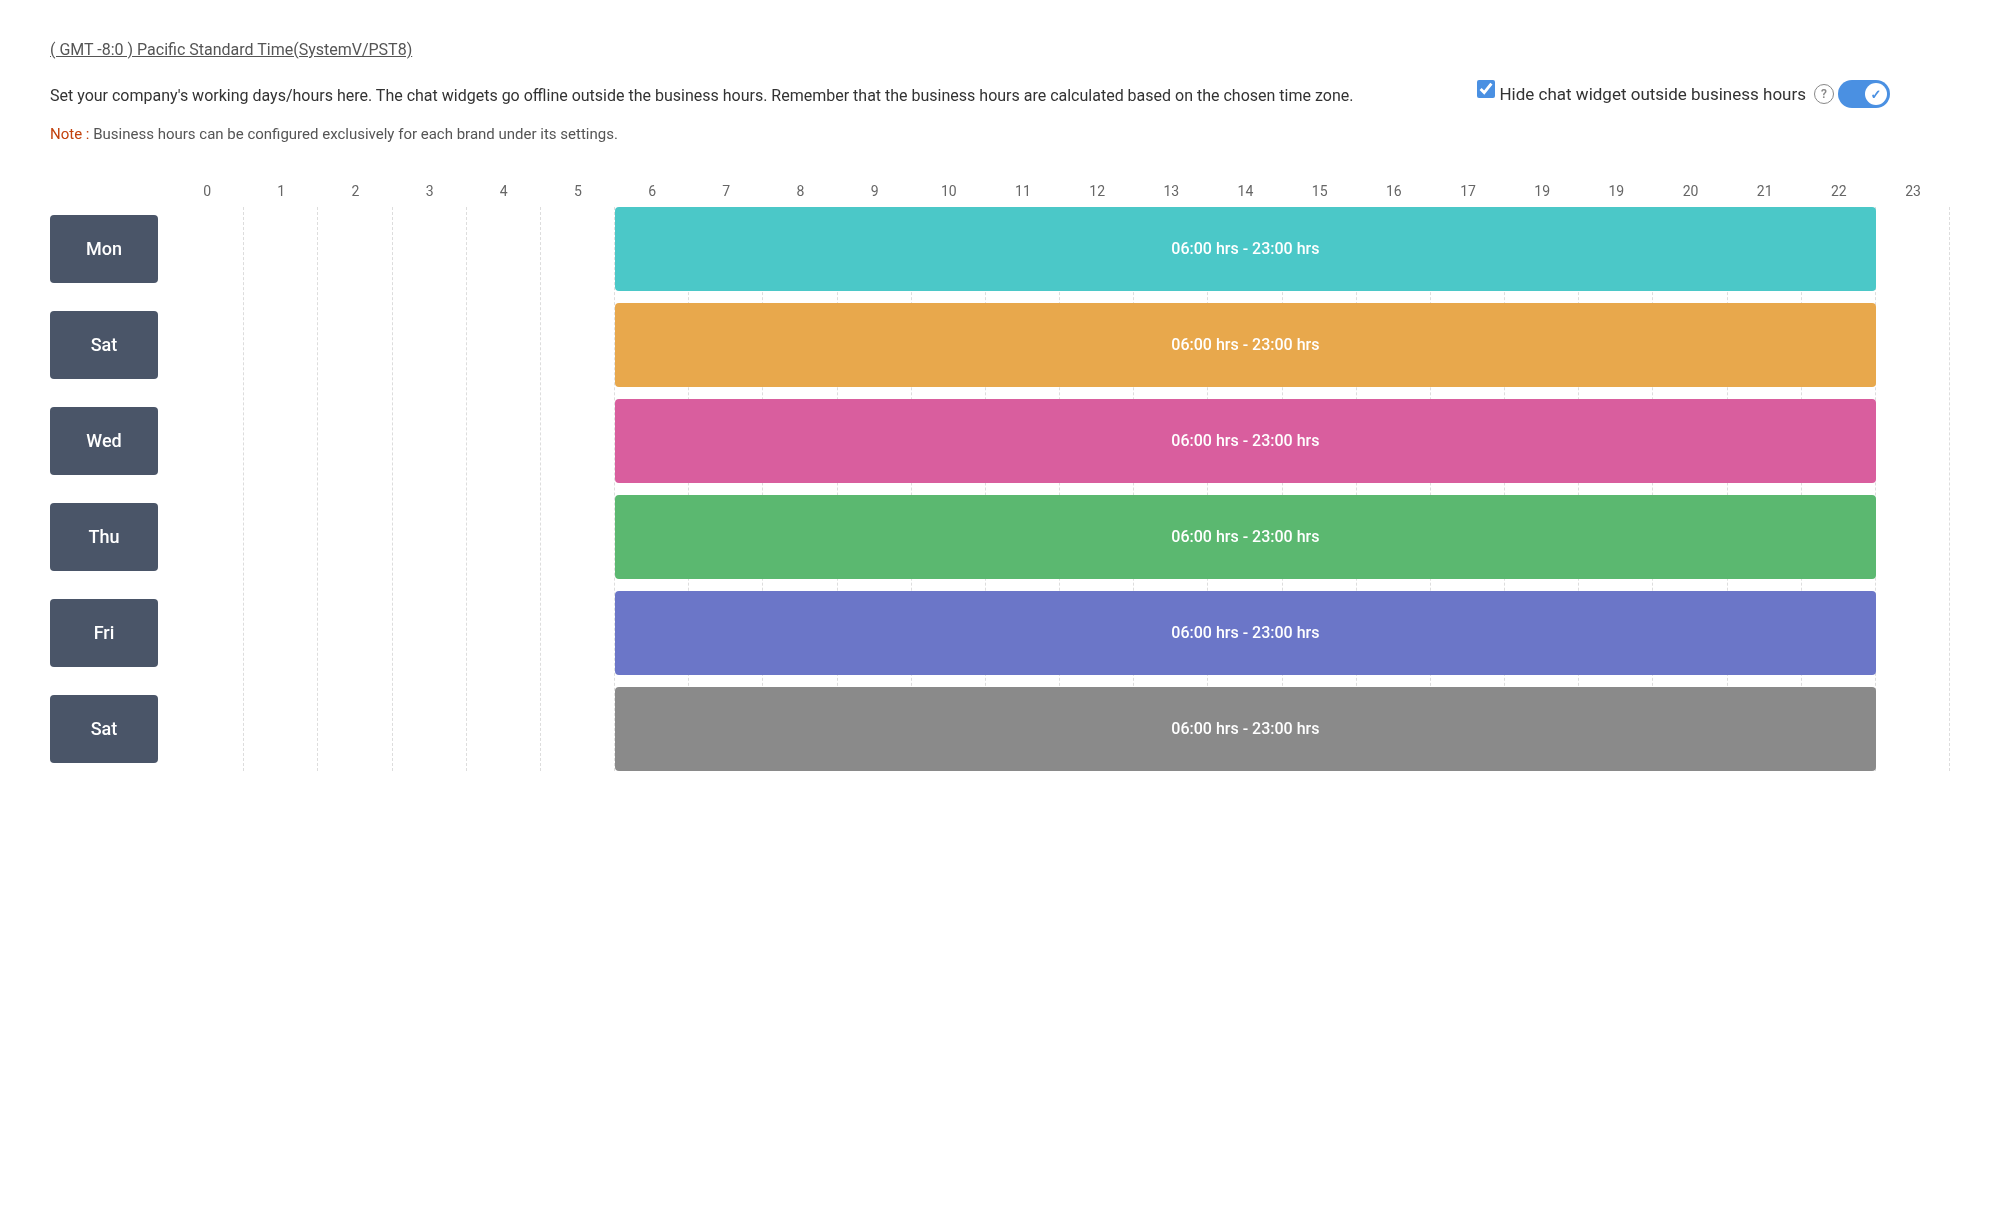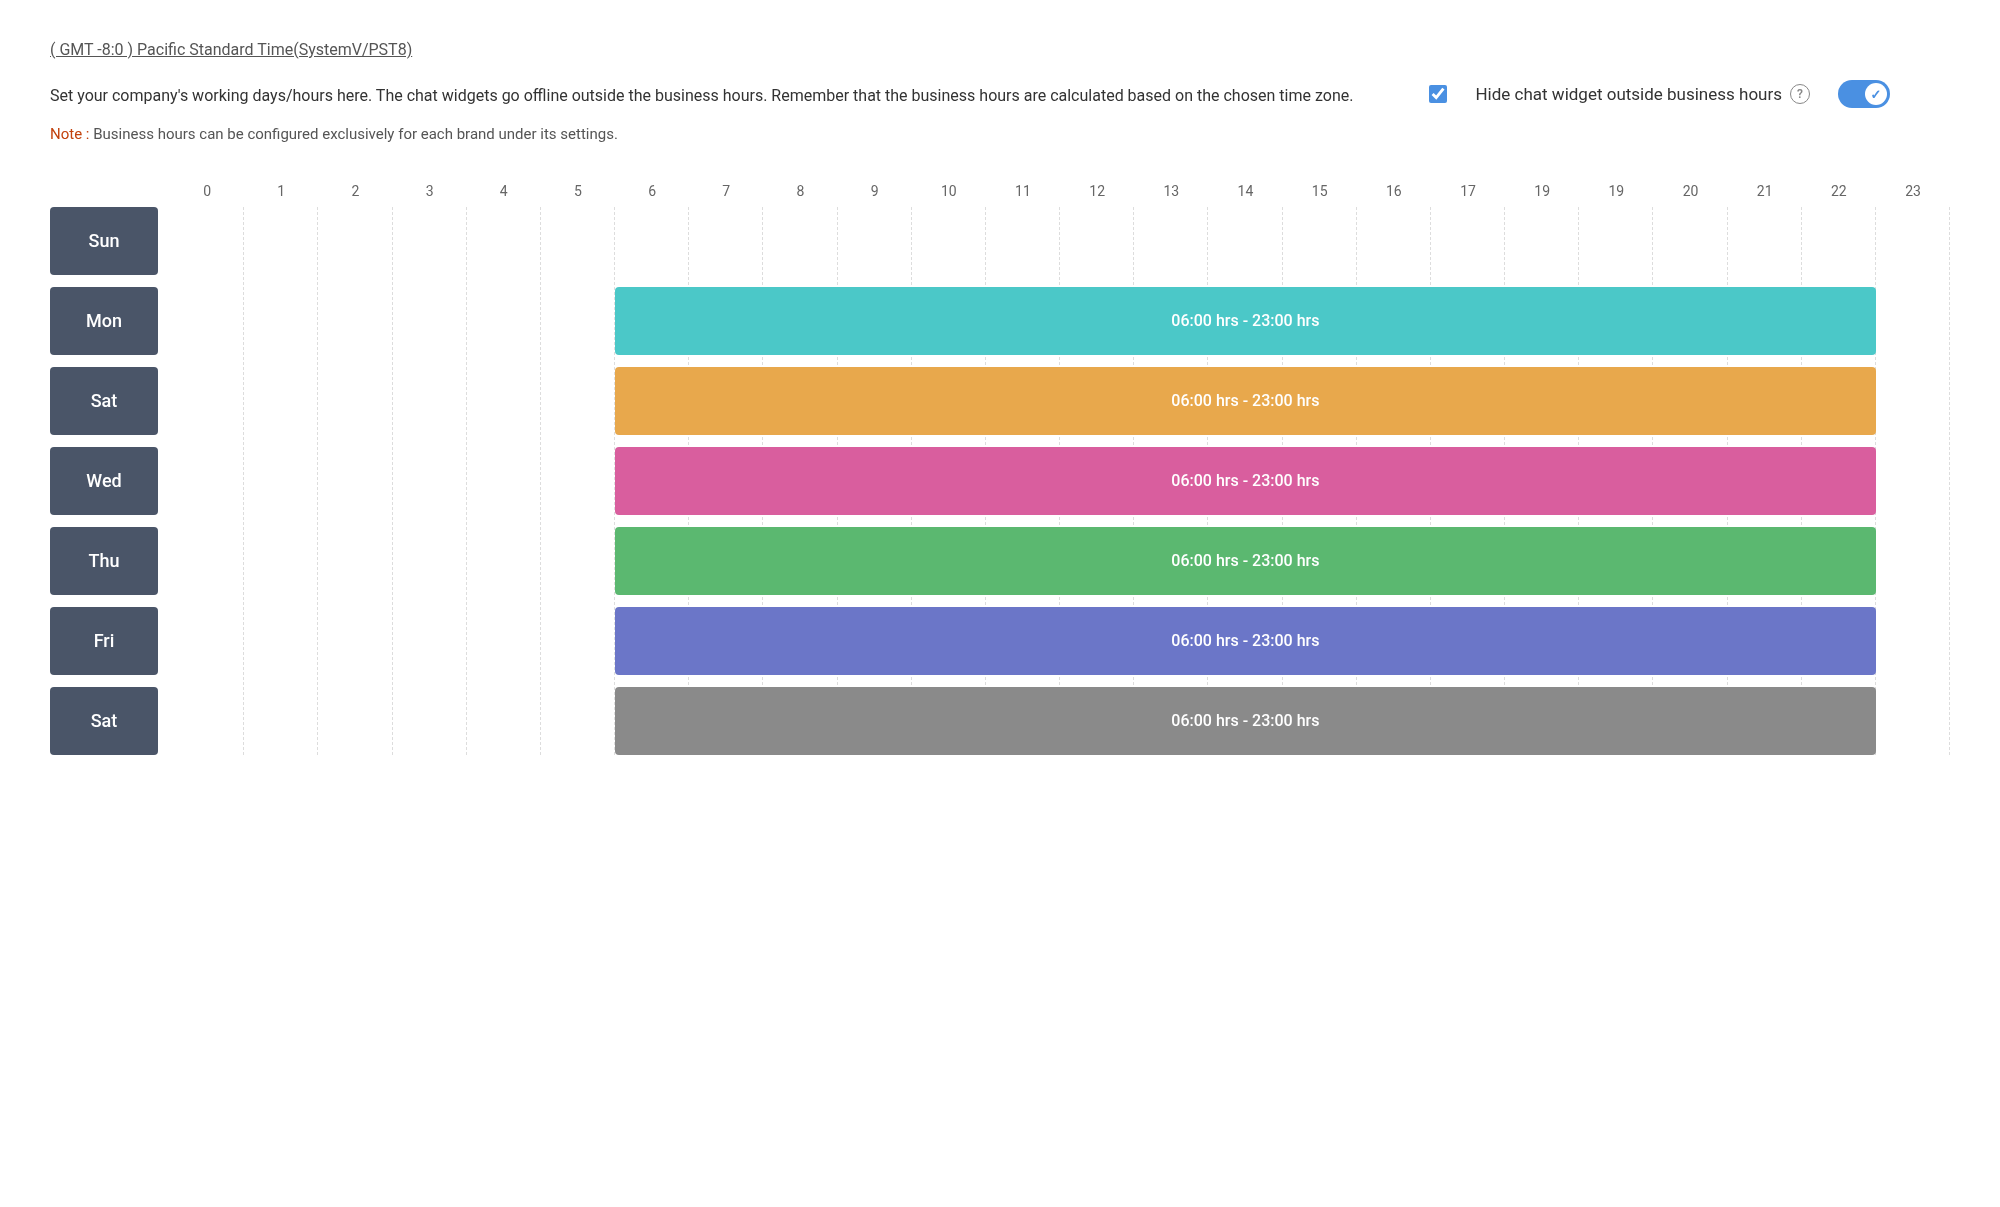--- a/index.html
+++ b/index.html
@@ -43,22 +43,21 @@
     .note-line .note-bold {
       font-weight: 400;
       color: #c2410c;
     }
 
     .header-right {
       position: absolute;
       top: 40px;
       right: 60px;
       display: flex;
-      align-items: center;
-      gap: 28px;
+      gap: 4px;
     }
 
     .hide-widget-checkbox {
       width: 18px;
       height: 18px;
       accent-color: #4a90e2;
       cursor: pointer;
     }
 
     .hide-widget-label {
@@ -173,21 +172,21 @@
       font-size: 18px;
       font-weight: 500;
       border-radius: 4px;
       flex-shrink: 0;
       margin-right: 12px;
     }
 
     .day-bar-area {
       flex: 1;
       position: relative;
-      height: 68px;
+      height: 84px;
     }
 
     .day-bar {
       position: absolute;
       top: 0;
       height: 100%;
       border-radius: 4px;
       display: flex;
       align-items: center;
       justify-content: center;
@@ -275,24 +274,20 @@
           <div class="grid-line"></div>
           <div class="grid-line"></div>
           <div class="grid-line"></div>
           <div class="grid-line"></div>
           <div class="grid-line"></div>
           <div class="grid-line"></div>
           <div class="grid-line"></div>
           <div class="grid-line"></div>
         </div>
         <div class="day-row">
-          <div class="day-label">Sun</div>
-          <div class="day-bar-area"></div>
-        </div>
-        <div class="day-row">
           <div class="day-label">Mon</div>
           <div class="day-bar-area">
             <div class="day-bar" style="left: 25%; width: 70.8333%; background: rgb(75, 200, 200);">06:00 hrs - 23:00 hrs</div>
           </div>
         </div>
         <div class="day-row">
           <div class="day-label">Sat</div>
           <div class="day-bar-area">
             <div class="day-bar" style="left: 25%; width: 70.8333%; background: rgb(232, 168, 76);">06:00 hrs - 23:00 hrs</div>
           </div>

